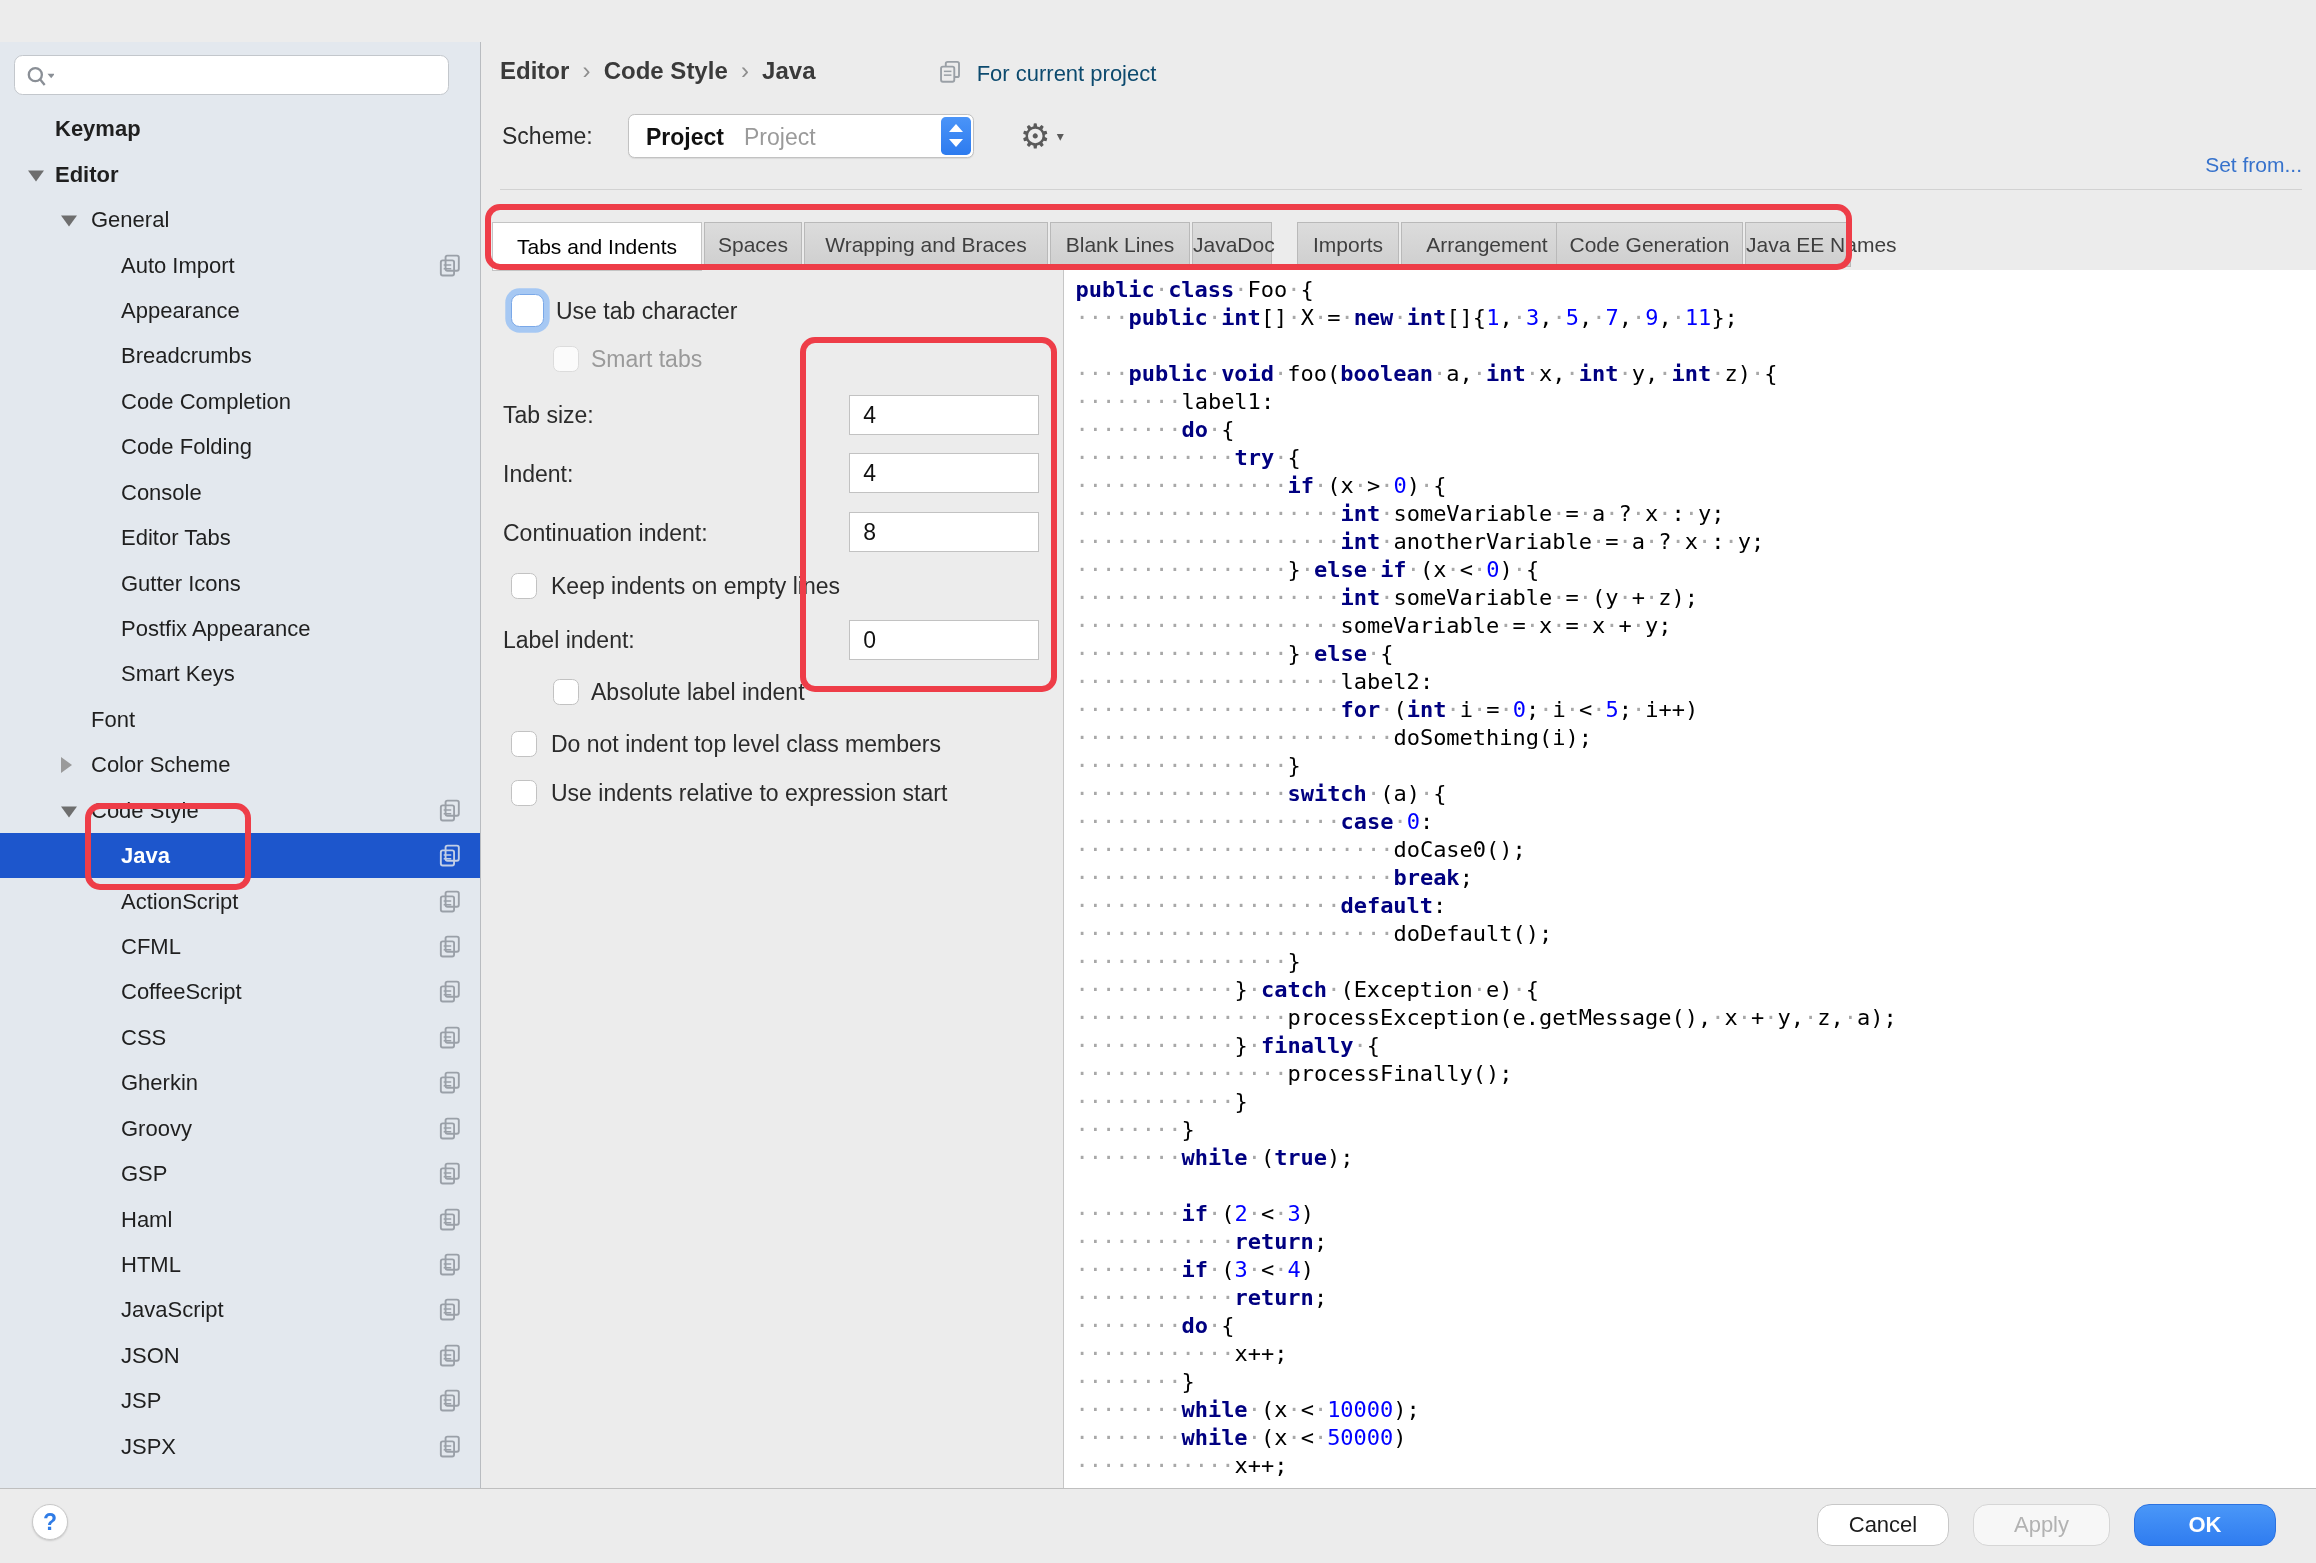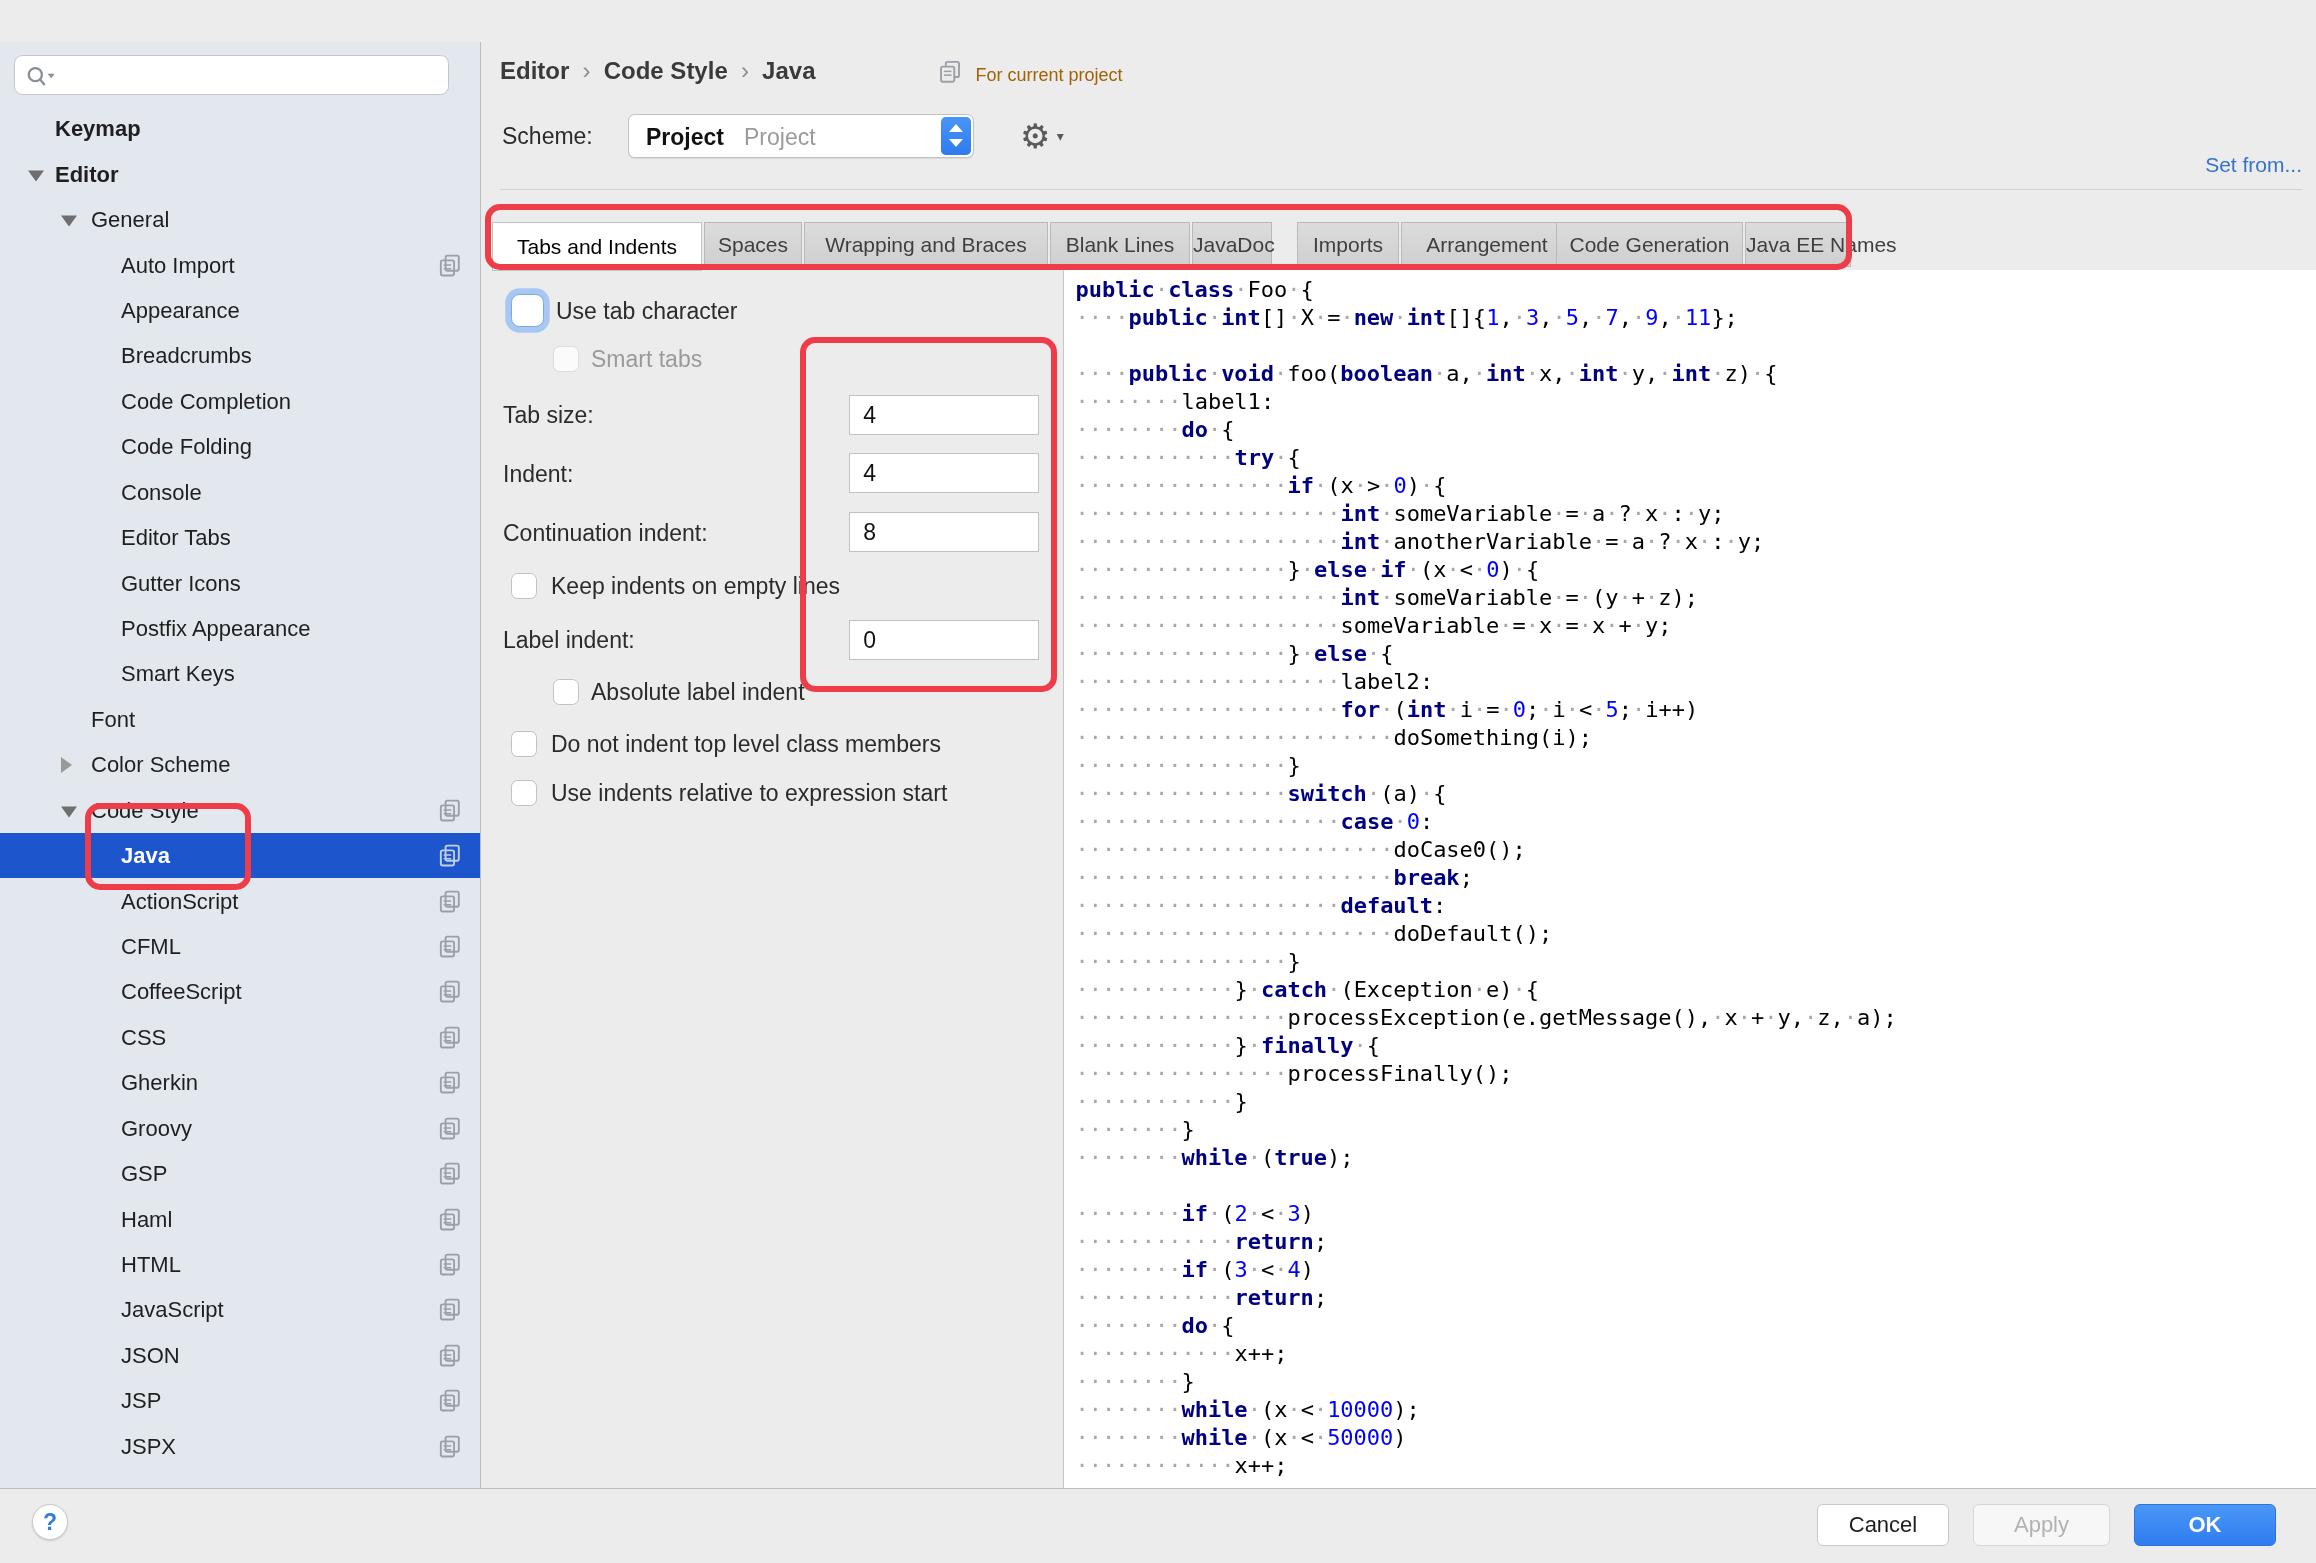--- a/index.html
+++ b/index.html
@@ -29,21 +29,21 @@
   .tri{position:absolute;top:50%;width:0;height:0;}
   .tri.expanded{transform:translateY(-40%);border-left:8.5px solid transparent;border-right:8.5px solid transparent;border-top:11.4px solid #6e6e6e;}
   .tri.collapsed{transform:translateY(-50%);border-top:8.5px solid transparent;border-bottom:8.5px solid transparent;border-left:11.4px solid #9a9a9a;}
   .copyicon{position:absolute;right:17px;top:50%;transform:translateY(-50%);width:24.6px;height:24.6px;}
   .copyicon svg{display:block;}
 
   
   #breadcrumb{left:500px;top:57px;font-size:24px;color:#3a3a3a;}
   .bc-seg{font-weight:bold;}
   .bc-sep{color:#8e8e8e;padding:0 13.2px;font-weight:normal;}
-  #context-note{left:939px;top:60px;font-size:18px;color:#a16207;}
+  #context-note{left:939px;top:60px;font-size:22px;color:#0c4a6e;}
   #context-note .ci{display:inline-block;vertical-align:-3.8px;margin-right:8.5px;}
   #scheme-label{left:502px;top:123px;font-size:23px;color:#2b2b2b;}
   #scheme-select{left:628px;top:114px;width:346px;height:44px;background:#fff;border:0.9px solid #c2c2c2;
      border-radius:6.6px;box-sizing:border-box;box-shadow:0 0.9px 0.9px rgba(0,0,0,.08);}
   #scheme-primary{position:absolute;left:17px;top:8.5px;font-size:23px;font-weight:bold;color:#111;}
   #scheme-secondary{position:absolute;left:115px;top:8.5px;font-size:23px;color:#9a9a9a;}
   #scheme-stepper{position:absolute;right:1.9px;top:1.9px;width:30px;height:38px;border-radius:4.7px;
      background:linear-gradient(#4a94f8,#2d7bef);}
   .chev{position:absolute;left:7.6px;width:0;height:0;}
   .chev.up{top:7.6px;border-left:7.6px solid transparent;border-right:7.6px solid transparent;border-bottom:8.5px solid #fff;}
@@ -78,21 +78,21 @@
   .ws{color:#a8a8a8;}
 
   
   .red-box{position:absolute;border:6.6px solid #ee3d48;border-radius:15px;z-index:50;pointer-events:none;box-sizing:border-box;}
 
   
   #footer{left:0;top:1488px;width:2317px;height:76px;background:#ececec;border-top:0.9px solid #bfbfbf;box-sizing:border-box;}
   #help-btn{left:32px;top:15px;width:36px;height:36px;border-radius:50%;background:#fff;border:0.9px solid #c9c9c9;
      box-sizing:border-box;text-align:center;line-height:34px;font-size:23px;font-weight:bold;color:#2f7ce6;
      box-shadow:0 0.9px 1.9px rgba(0,0,0,.15);}
-  .btn{position:absolute;top:15px;height:42px;border-radius:6px;box-sizing:border-box;text-align:center;
+  .btn{position:absolute;top:15px;height:42px;border-radius:15px;box-sizing:border-box;text-align:center;
      font-size:22px;line-height:40px;}
   #btn-cancel{left:1817px;width:132px;background:#fff;border:0.9px solid #c8c8c8;color:#1c1c1c;}
   #btn-apply{left:1973px;width:137px;background:#f7f7f7;border:0.9px solid #d6d6d6;color:#b2b2b2;}
   #btn-ok{left:2134px;width:142px;background:linear-gradient(#4a97f8,#2f7cf0);border:0.9px solid #2c72e0;color:#fff;font-weight:bold;}
 </style>
 </head>
 <body>
 
 <div id="app">
 

